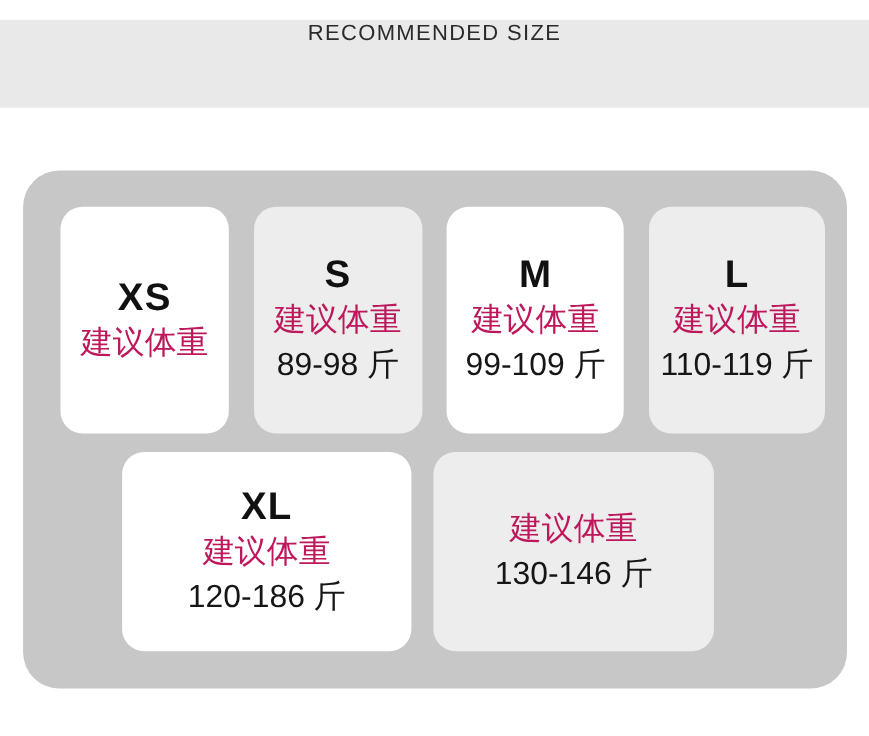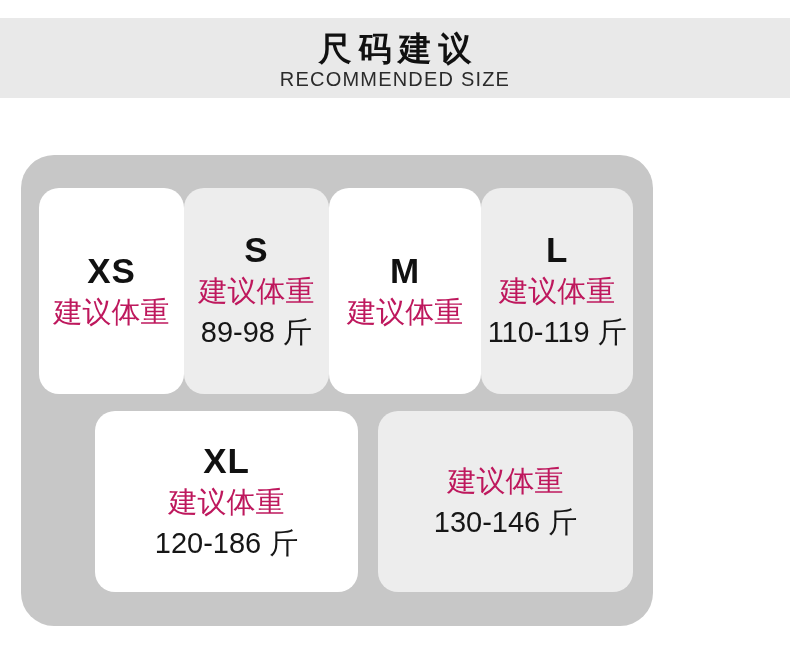--- a/index.html
+++ b/index.html
@@ -24,25 +24,25 @@
   }
   .page-subtitle {
     margin-top:4px;
     font-size:20px; line-height:17px;
     letter-spacing:1.2px;
     font-weight:400;
     color:#2b2b2b;
   }
   .panel {
     position:absolute; left:21px; top:155px;
-    width:632px; height:471px;
+    width:749px; height:471px;
     box-sizing:border-box;
     background:#c7c7c7;
     border-radius:33px;
-    padding:33px 20px 0 18px;
+    padding:33px 20px 0 34px;
   }
   .row-top { display:flex; justify-content:space-between; }
   .row-bottom { display:flex; margin-top:17px; margin-left:56px; gap:20px; }
   .card {
     background:#ffffff;
     border-radius:20px;
     color:#111111;
     display:flex; flex-direction:column;
     justify-content:center; align-items:center;
     text-align:center;
@@ -59,21 +59,20 @@
   .size-label  { font-size:35px; font-weight:700; line-height:42px; letter-spacing:1px; }
   .advice-label{ font-size:29px; line-height:41px; color:#be185d; }
   .weight-range{ font-size:29px; line-height:41px; color:#161616; }
 </style>
 </head>
 <body>
 
 <div class="page">
 
   <header class="title-band">
-    <h1 class="page-title">尺码建议</h1>
     <div class="page-subtitle">RECOMMENDED SIZE</div>
   </header>
 
   <section class="panel">
 
     <div class="row-top">
 
       <div class="card w-xs">
         <div class="size-label">XS</div>
         <div class="advice-label">建议体重</div>
@@ -81,20 +80,21 @@
 
       <div class="card light w-s">
         <div class="size-label">S</div>
         <div class="advice-label">建议体重</div>
         <div class="weight-range">89-98 斤</div>
       </div>
 
       <div class="card w-m">
         <div class="size-label">M</div>
         <div class="advice-label">建议体重</div>
+        <div class="weight-range">99-109 斤</div>
       </div>
 
       <div class="card light w-l">
         <div class="size-label">L</div>
         <div class="advice-label">建议体重</div>
         <div class="weight-range">110-119 斤</div>
       </div>
 
     </div>
 

